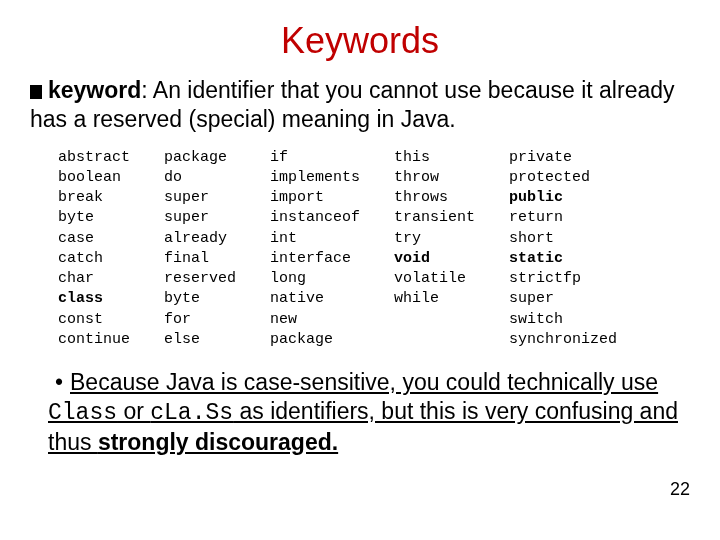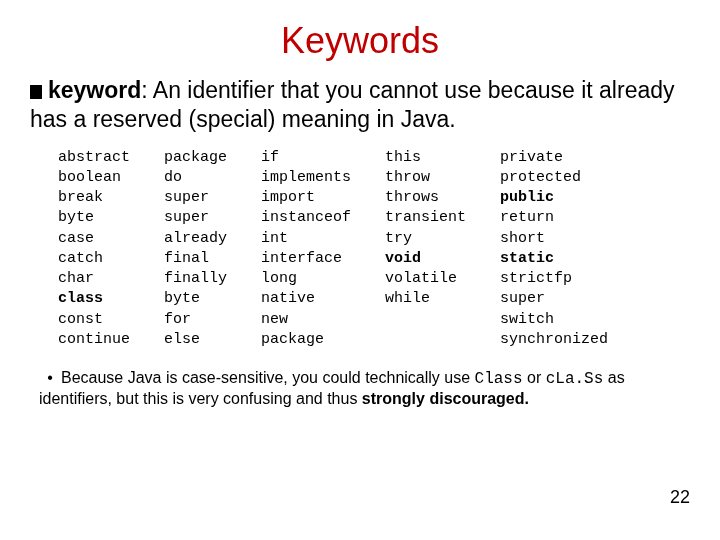--- a/index.html
+++ b/index.html
@@ -44,34 +44,35 @@
     display: flex;
     gap: 34px;
     margin: 6px 0 18px 34px;
     font-family: "Courier New", Courier, monospace;
     font-size: 15px;
     line-height: 1.35;
   }
   .col { white-space: pre; }
   .b { font-weight: bold; }
   .note {
-    font-size: 16px;
+    font-size: 23px;
     line-height: 1.25;
-    margin-left: 15px;
+    margin-left: 24px;
+    text-decoration: underline;
   }
   .notemarker {
     display: inline-block;
     width: 22px;
     text-align: center;
   }
   .mono { font-family: "Courier New", Courier, monospace; }
   .pagenum {
     position: absolute;
     right: 30px;
-    bottom: 32px;
+    bottom: 40px;
     font-size: 18px;
   }
 </style>
 </head>
 <body>
 
 <div class="slide">
   <h1 class="title">Keywords</h1>
 
   <div class="defblock">
@@ -88,21 +89,21 @@
 <span>char</span>
 <span class="b">class</span>
 <span>const</span>
 <span>continue</span></div>
     <div class="col"><span>package</span>
 <span>do</span>
 <span>super</span>
 <span>super</span>
 <span>already</span>
 <span>final</span>
-<span>finally</span>
+<span>reserved</span>
 <span>byte</span>
 <span>for</span>
 <span>else</span></div>
     <div class="col"><span>if</span>
 <span>implements</span>
 <span>import</span>
 <span>instanceof</span>
 <span>int</span>
 <span>interface</span>
 <span>long</span>

